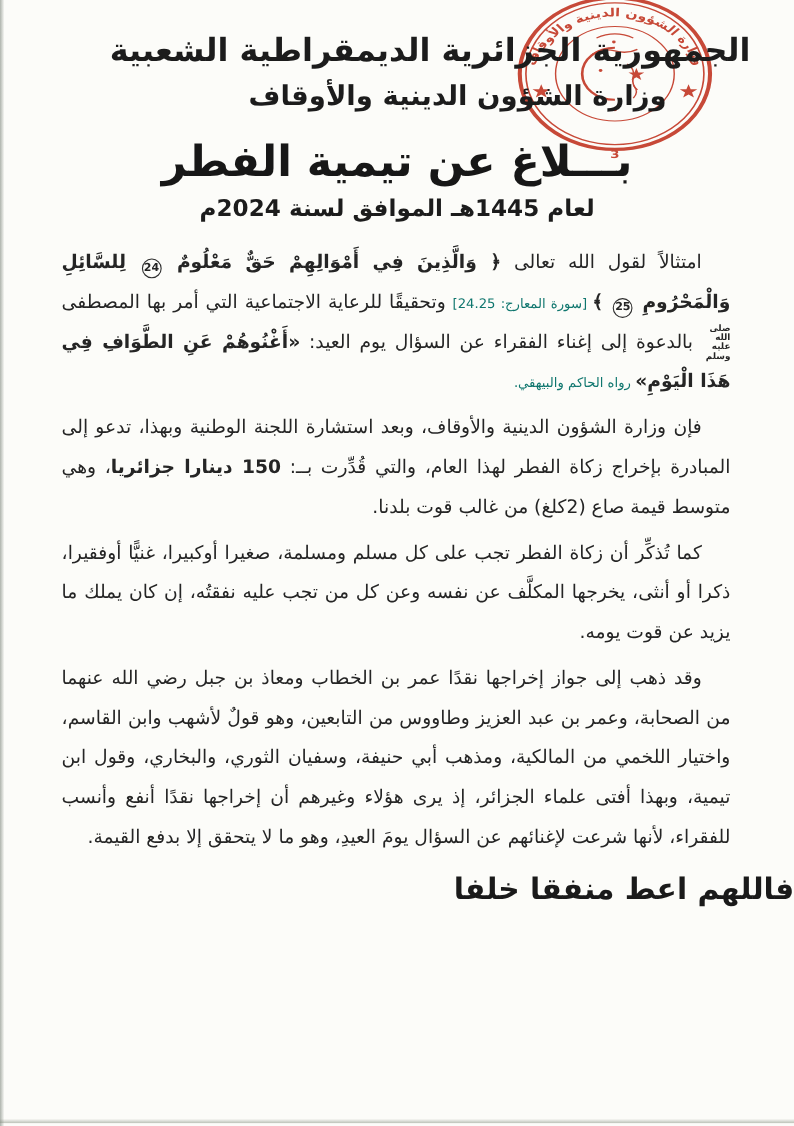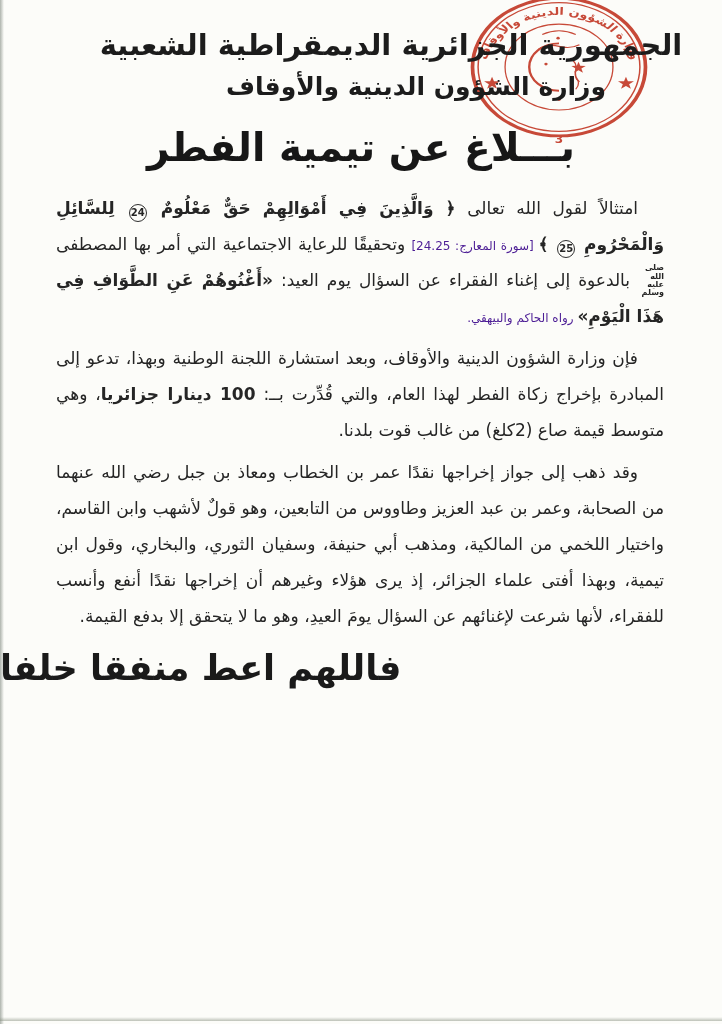--- a/index.html
+++ b/index.html
@@ -71,21 +71,21 @@
     font-size:17px;
     line-height:2.12;
     text-align:justify;
     text-indent:26px;
     margin-bottom:6px;
     color:#252525;
   }
   .seg-n { }
   .seg-b { font-weight:bold; }
   .seg-q { font-weight:bold; }
-  .seg-sm { font-size:12px; color:#4c1d95; }
+  .seg-sm { font-size:12px; color:#0f766e; }
   .seg-saw {
     display:inline-block;
     font-size:8px;
     font-weight:bold;
     max-width:26px;
     line-height:1.05;
     text-align:right;
     vertical-align:middle;
     text-indent:0;
   }
@@ -97,22 +97,22 @@
     font-size:10px;
     line-height:16px;
     text-align:center;
     text-indent:0;
     font-weight:bold;
     vertical-align:-2px;
     margin:0 2px;
   }
   .closing-dua {
     position:relative;
-    text-align:left;
-    font-size:35px;
+    text-align:right;
+    font-size:27px;
     font-weight:bold;
     color:#1a1a1a;
     margin-top:14px;
     z-index:2;
   }
 </style>
 </head>
 <body>
 
 <div class="scan-edge-left"></div>
@@ -150,21 +150,23 @@
   <text x="100" y="199" font-size="13" font-weight="bold" text-anchor="middle" fill="var(--stamp-color,#c5402e)">3</text>
 </svg>
 
 <div class="header">
   <div class="header-line1">الجمهورية الجزائرية الديمقراطية الشعبية</div>
   <div class="header-line2">وزارة الشؤون الدينية والأوقاف</div>
 </div>
 
 <div class="title-block">
   <div class="doc-title">بـــلاغ عن تيمية الفطر</div>
+  <div class="doc-subtitle">لعام 1445هـ الموافق لسنة 2024م</div>
 </div>
 
 <div class="body-text">
     <p class="para"><span class="seg-n">امتثالاً لقول الله تعالى </span><span class="seg-q">﴿ وَالَّذِينَ فِي أَمْوَالِهِمْ حَقٌّ مَعْلُومٌ </span><span class="seg-v">24</span><span class="seg-q"> لِلسَّائِلِ وَالْمَحْرُومِ </span><span class="seg-v">25</span><span class="seg-q"> ﴾</span><span class="seg-sm"> [سورة المعارج: 24.25]</span><span class="seg-n"> وتحقيقًا للرعاية الاجتماعية التي أمر بها المصطفى </span><span class="seg-saw">صلى الله عليه وسلم</span><span class="seg-n"> بالدعوة إلى إغناء الفقراء عن السؤال يوم العيد: </span><span class="seg-b">«أَغْنُوهُمْ عَنِ الطَّوَافِ فِي هَذَا الْيَوْمِ»</span><span class="seg-sm"> رواه الحاكم والبيهقي.</span></p>
-    <p class="para"><span class="seg-n">فإن وزارة الشؤون الدينية والأوقاف، وبعد استشارة اللجنة الوطنية وبهذا، تدعو إلى المبادرة بإخراج زكاة الفطر لهذا العام، والتي قُدِّرت بــ: </span><span class="seg-b">100 دينارا جزائريا</span><span class="seg-n">، وهي متوسط قيمة صاع (2كلغ) من غالب قوت بلدنا.</span></p>
+    <p class="para"><span class="seg-n">فإن وزارة الشؤون الدينية والأوقاف، وبعد استشارة اللجنة الوطنية وبهذا، تدعو إلى المبادرة بإخراج زكاة الفطر لهذا العام، والتي قُدِّرت بــ: </span><span class="seg-b">150 دينارا جزائريا</span><span class="seg-n">، وهي متوسط قيمة صاع (2كلغ) من غالب قوت بلدنا.</span></p>
+    <p class="para"><span class="seg-n">كما تُذكِّر أن زكاة الفطر تجب على كل مسلم ومسلمة، صغيرا أوكبيرا، غنيًّا أوفقيرا، ذكرا أو أنثى، يخرجها المكلَّف عن نفسه وعن كل من تجب عليه نفقتُه، إن كان يملك ما يزيد عن قوت يومه.</span></p>
     <p class="para"><span class="seg-n">وقد ذهب إلى جواز إخراجها نقدًا عمر بن الخطاب ومعاذ بن جبل رضي الله عنهما من الصحابة، وعمر بن عبد العزيز وطاووس من التابعين، وهو قولٌ لأشهب وابن القاسم، واختيار اللخمي من المالكية، ومذهب أبي حنيفة، وسفيان الثوري، والبخاري، وقول ابن تيمية، وبهذا أفتى علماء الجزائر، إذ يرى هؤلاء وغيرهم أن إخراجها نقدًا أنفع وأنسب للفقراء، لأنها شرعت لإغنائهم عن السؤال يومَ العيدِ، وهو ما لا يتحقق إلا بدفع القيمة.</span></p>
   </div>
 
 <div class="closing-dua">فاللهم اعط منفقا خلفا</div>
 
 </body></html>

